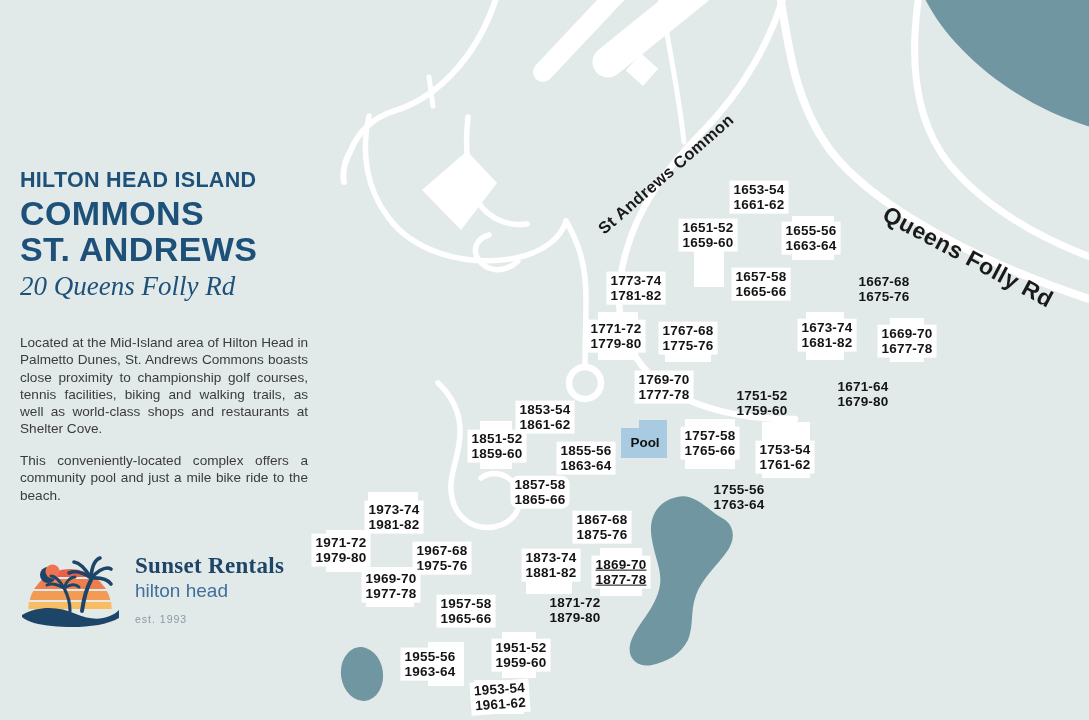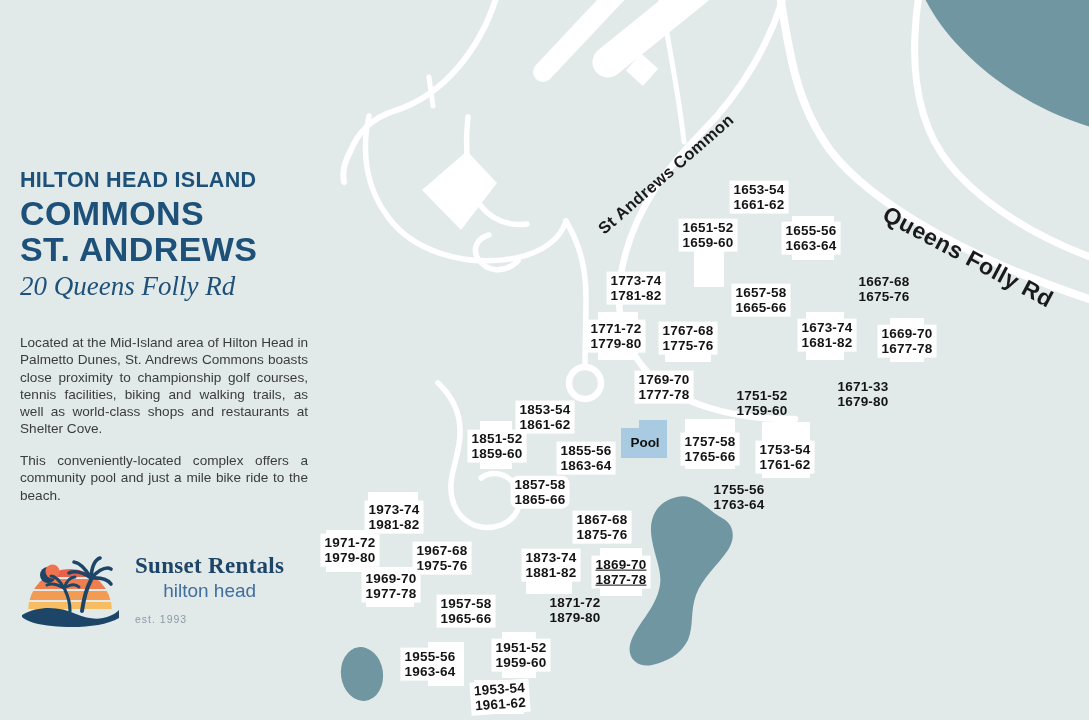--- a/index.html
+++ b/index.html
@@ -19,21 +19,21 @@
   .address{position:absolute;top:271px;left:0;color:var(--heading);
     font-family:"Liberation Serif",serif;font-style:italic;font-size:27px;}
   .para{position:absolute;left:0;width:288px;color:var(--body);font-size:13.6px;
     line-height:1.27;text-align:justify;}
   .para1{top:334px;} .para2{top:452px;}
   
   .logo{position:absolute;left:0;top:549px;display:flex;align-items:center;gap:15px;}
   .logo-text{display:flex;flex-direction:column;}
   .logo-name{font-family:"Liberation Serif",serif;font-weight:700;font-size:23px;
     color:var(--navy);letter-spacing:.3px;}
-  .logo-loc{font-size:19px;color:var(--logoblue);margin-top:1px;text-align:center;}
+  .logo-loc{font-size:19px;color:var(--logoblue);margin-top:1px;}
   .logo-est{font-size:10.5px;color:#8a99a6;letter-spacing:1px;margin-top:11px;}
   
   .bldg{position:absolute;background:#fff;}
   .unit-label{position:absolute;transform:translate(-50%,-50%);color:#141414;
     font-size:13.5px;font-weight:700;line-height:1.14;text-align:center;
     white-space:pre-line;letter-spacing:.2px;}
   .unit-label.bg{background:#fff;padding:1px 4px;}
   .road-label{position:absolute;color:#1a1a1a;font-weight:700;white-space:nowrap;}
   .lbl-standrews{font-size:16.5px;letter-spacing:.4px;}
   .lbl-queens{font-size:23px;letter-spacing:.5px;}
@@ -102,57 +102,57 @@
 
   <div id="labels-layer">
       <div class="unit-label bg" style="left: 759px; top: 197px;">1653-54
 1661-62</div>
       <div class="unit-label bg" style="left: 708px; top: 235px;">1651-52
 1659-60</div>
       <div class="unit-label bg" style="left: 811px; top: 238px;">1655-56
 1663-64</div>
       <div class="unit-label bg" style="left: 636px; top: 288px;">1773-74
 1781-82</div>
-      <div class="unit-label bg" style="left: 761px; top: 284px; margin-top: 16px;">1657-58
+      <div class="unit-label bg" style="left: 761px; top: 284px;">1657-58
 1665-66</div>
       <div class="unit-label" style="left: 870px; top: 289px; margin-left: 14px;">1667-68
 1675-76</div>
       <div class="unit-label bg" style="left: 616px; top: 336px;">1771-72
 1779-80</div>
       <div class="unit-label bg" style="left: 688px; top: 338px;">1767-68
 1775-76</div>
       <div class="unit-label bg" style="left: 827px; top: 335px;">1673-74
 1681-82</div>
       <div class="unit-label bg" style="left: 907px; top: 341px;">1669-70
 1677-78</div>
       <div class="unit-label bg" style="left: 664px; top: 387px;">1769-70
 1777-78</div>
       <div class="unit-label" style="left: 762px; top: 403px;">1751-52
 1759-60</div>
-      <div class="unit-label" style="left: 863px; top: 394px;">1671-33
+      <div class="unit-label" style="left: 863px; top: 394px;">1671-64
 1679-80</div>
       <div class="unit-label bg" style="left: 545px; top: 417px;">1853-54
 1861-62</div>
       <div class="unit-label bg" style="left: 497px; top: 446px;">1851-52
 1859-60</div>
       <div class="unit-label bg" style="left: 586px; top: 458px;">1855-56
 1863-64</div>
-      <div class="unit-label bg" style="left: 710px; top: 443px; margin-top: 6px;">1757-58
+      <div class="unit-label bg" style="left: 710px; top: 443px;">1757-58
 1765-66</div>
       <div class="unit-label bg" style="left: 785px; top: 457px;">1753-54
 1761-62</div>
       <div class="unit-label bg" style="left: 540px; top: 492px; border-radius: 8px;">1857-58
 1865-66</div>
       <div class="unit-label" style="left: 739px; top: 497px;">1755-56
 1763-64</div>
       <div class="unit-label bg" style="left: 602px; top: 527px;">1867-68
 1875-76</div>
       <div class="unit-label bg" style="left: 394px; top: 517px;">1973-74
 1981-82</div>
-      <div class="unit-label bg" style="left: 350px; top: 550px;">1971-72
+      <div class="unit-label bg" style="left: 341px; top: 550px;">1971-72
 1979-80</div>
       <div class="unit-label bg" style="left: 442px; top: 558px;">1967-68
 1975-76</div>
       <div class="unit-label bg" style="left: 551px; top: 565px;">1873-74
 1881-82</div>
       <div class="unit-label bg" style="left: 621px; top: 572px; text-decoration: underline;">1869-70
 1877-78</div>
       <div class="unit-label bg" style="left: 391px; top: 586px;">1969-70
 1977-78</div>
       <div class="unit-label bg" style="left: 466px; top: 611px;">1957-58

